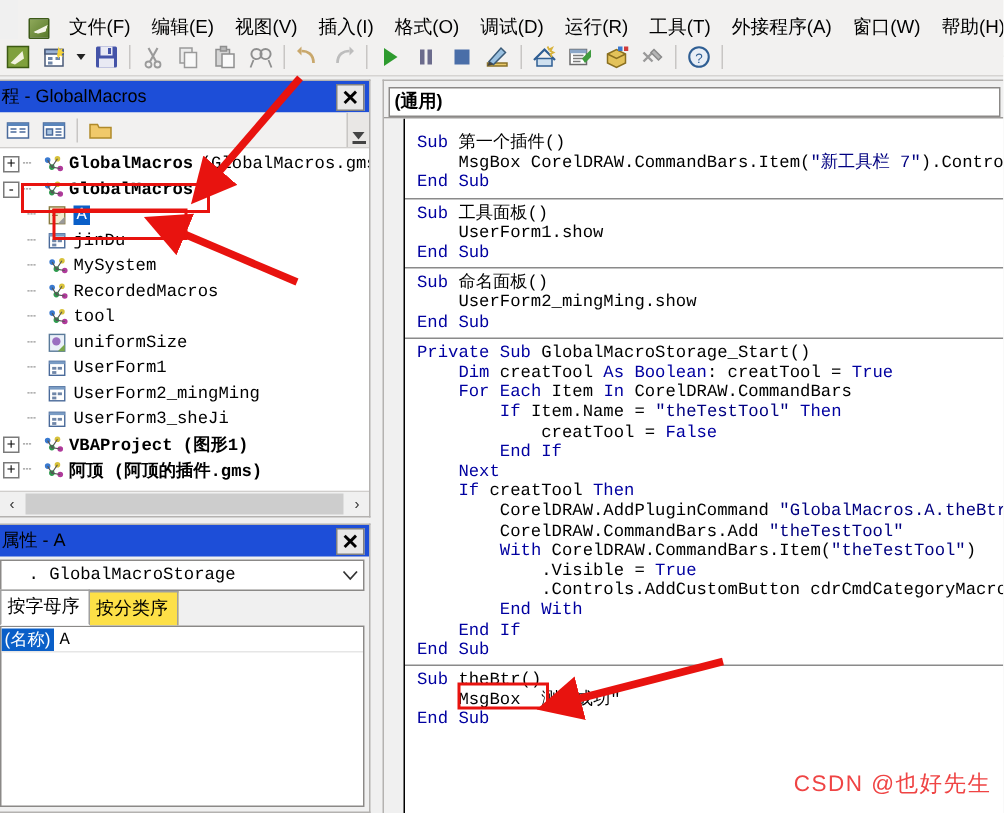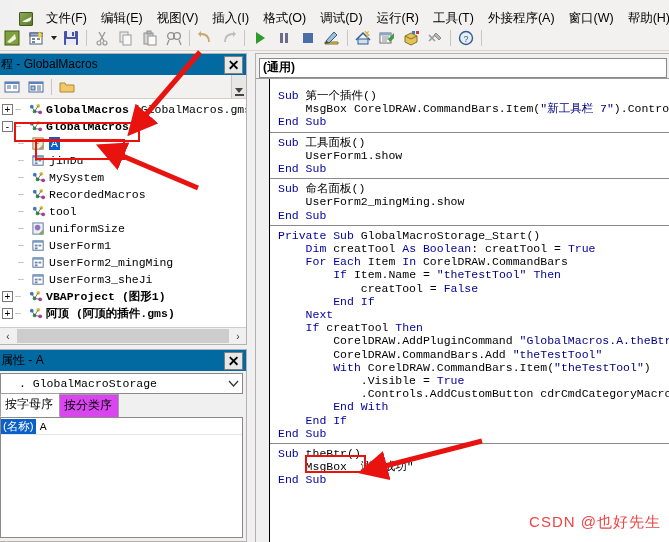--- a/index.html
+++ b/index.html
@@ -70,21 +70,21 @@
 
   
   .proj-panel {
     position: absolute; left: 0; top: 53px; width: 247px; height: 292px;
     background: #f0f0f0;
     border: 1px solid #b4b2b0;
     border-left: none;
     display: flex; flex-direction: column;
   }
   .panel-title {
-    height: 21px; background: #0369a1;
+    height: 21px; background: #1d4ed8;
     display: flex; align-items: center; justify-content: space-between;
     padding: 0 1px 0 0; flex: 0 0 auto;
   }
   .panel-title-text {
     font-size: 12px; color: #000; padding-left: 1px; white-space: nowrap;
     overflow: hidden;
   }
   .panel-close {
     width: 19px; height: 18px; margin-right: 2px;
     background: #e8e8e8; border: 1px solid #808080;
@@ -159,21 +159,21 @@
   .prop-combo-text {
     font-family: "Liberation Mono", monospace; font-size: 11.5px;
     padding-left: 2px; white-space: nowrap; overflow: hidden; margin-left: 16px;
   }
   .prop-combo-arrow {
     width: 18px; height: 19px; display:flex;align-items:center;justify-content:center;
     color:#333; font-size: 10px; cursor: default;
   }
   .prop-tabs { height: 21px; display: flex; align-items: flex-end; flex: 0 0 auto; margin-top: 2px; }
   .ptab {
-    font-size: 12px; padding: 2px 6px 3px 4px; background: #d946ef;
+    font-size: 12px; padding: 2px 6px 3px 4px; background: #fde047;
     border: 1px solid #a0a0a0; border-bottom: none; margin-right: -1px;
     white-space: nowrap; cursor: default; color: #000;
   }
   .ptab.active { background: #fff; border-bottom: 1px solid #fff; position: relative; z-index: 2; }
   .prop-grid {
     flex: 1 1 auto; background: #fff; border: 1px solid #8b8987;
     margin: 0 3px 3px 0; overflow: hidden;
   }
   .prop-row {
     display: flex; height: 17px; align-items: center;

